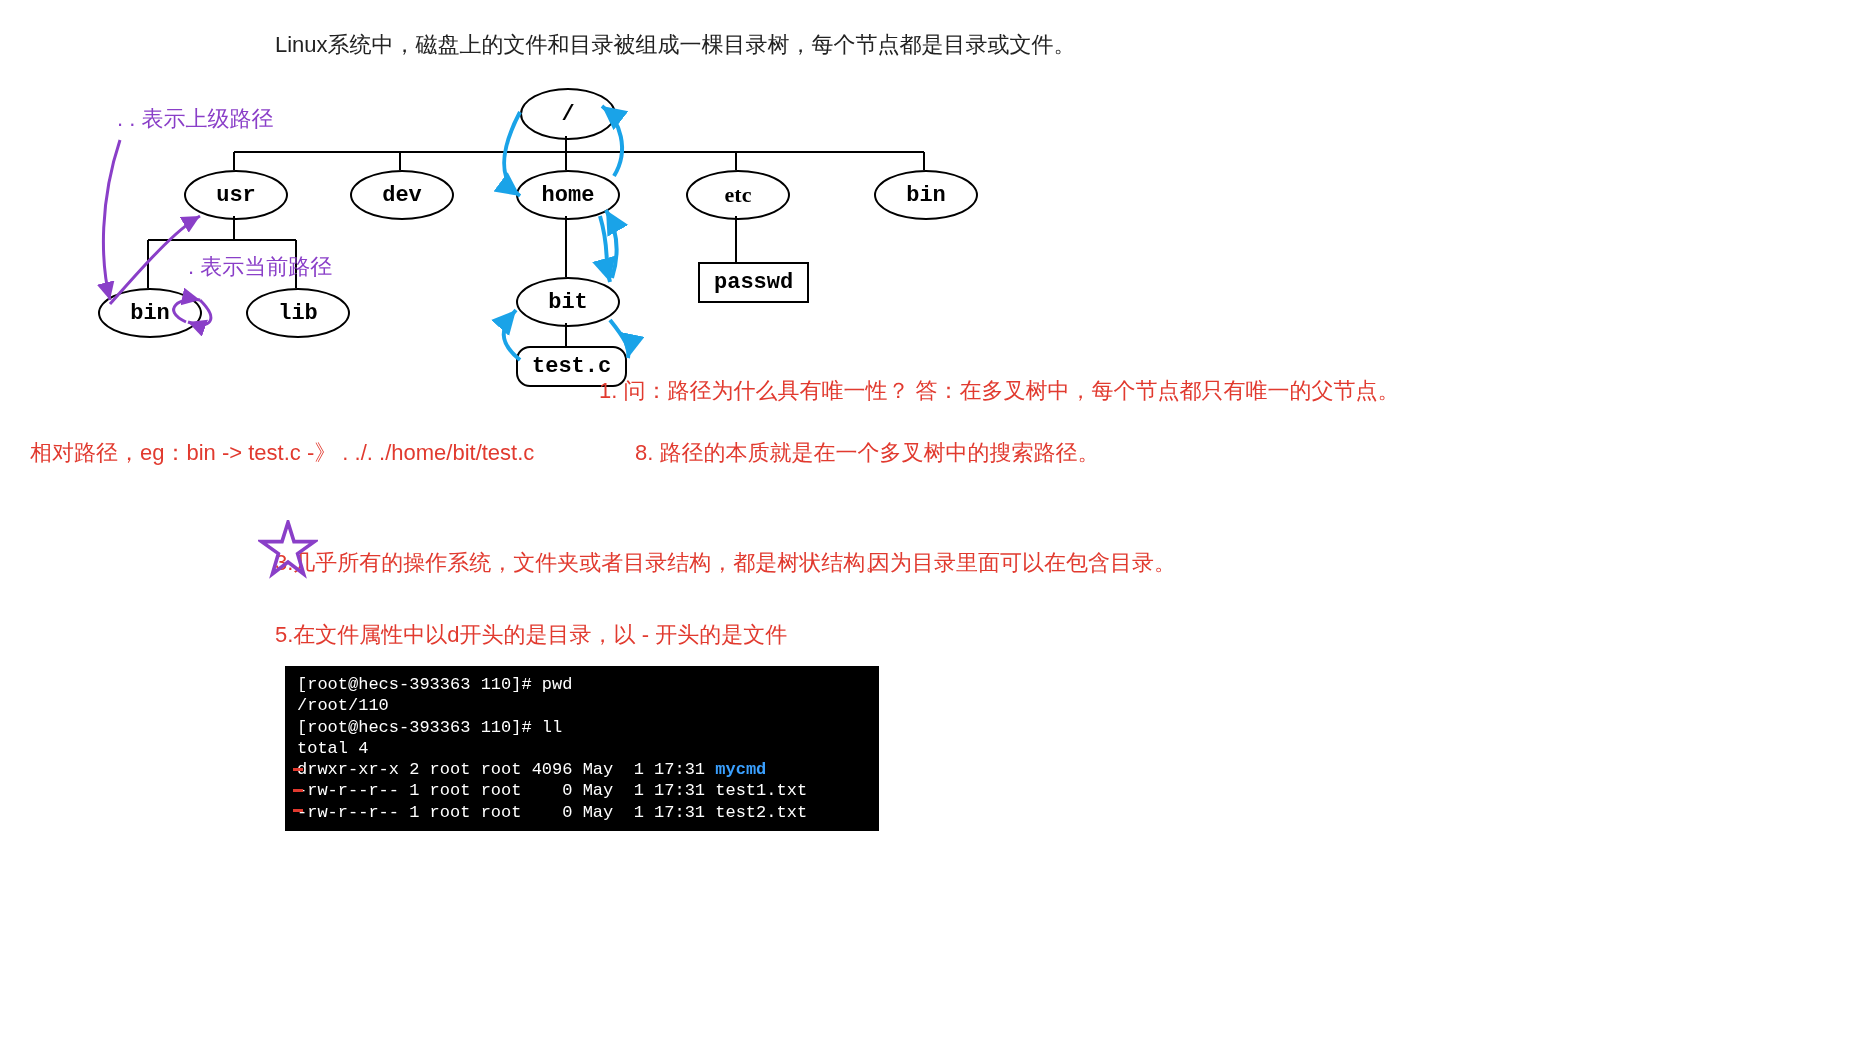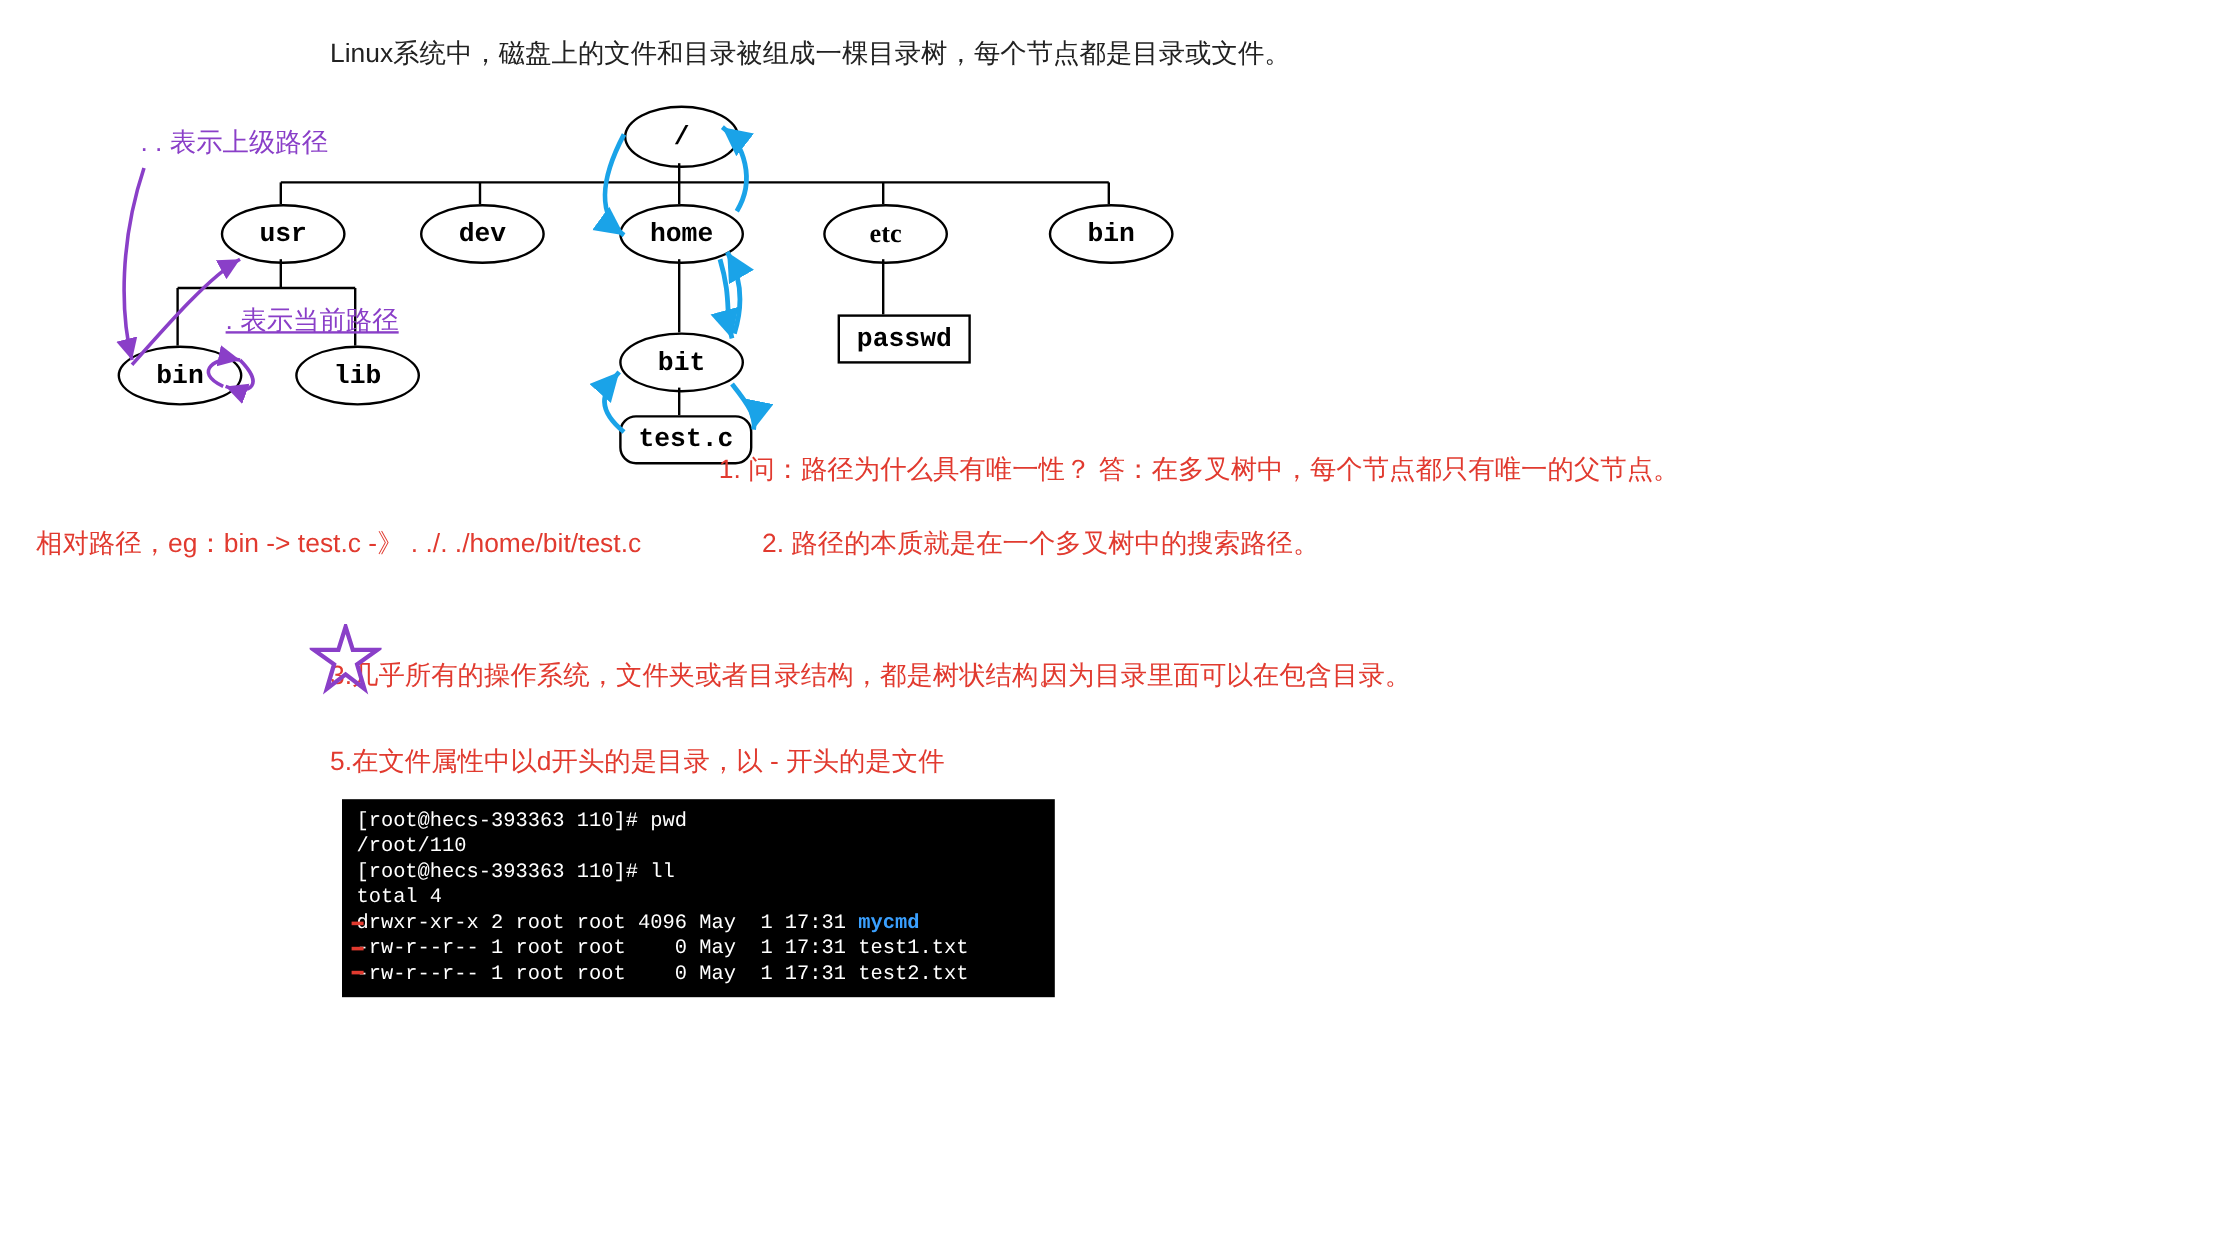--- a/index.html
+++ b/index.html
@@ -164,25 +164,25 @@
 
       <path d="M120 140 C 100 200, 100 260, 110 300"></path>
       <path d="M110 304 C 140 270, 175 230, 200 216"></path>
 
       <path d="M200 300 C 220 320, 210 330, 188 322"></path>
       <path d="M186 322 C 160 310, 180 296, 200 300"></path>
     </g>
   </svg>
 
   <div class="text-purple" style="left:105px; top:104px;margin-left:12px;">. . 表示上级路径</div>
-  <div class="text-purple" style="left:188px; top:252px;text-decoration:underline;">. 表示当前路径</div>
+  <div class="text-purple" style="left:188px; top:252px;">. 表示当前路径</div>
 
   <div class="text-red" style="left:30px; top:438px;">相对路径，eg：bin -&gt; test.c  -》 . ./. ./home/bit/test.c</div>
   <div class="text-red" style="left:599px; top:376px;">1. 问：路径为什么具有唯一性？  答：在多叉树中，每个节点都只有唯一的父节点。</div>
-  <div class="text-red" style="left:635px; top:438px;">2. 路径的本质就是在一个多叉树中的搜索路径。</div>
+  <div class="text-red" style="left:635px; top:438px;">8. 路径的本质就是在一个多叉树中的搜索路径。</div>
   <div class="text-red" style="left:275px; top:548px;">3.几乎所有的操作系统，文件夹或者目录结构，都是树状结构。</div>
   <div class="text-red" style="left:868px; top:548px;">因为目录里面可以在包含目录。</div>
   <div class="text-red" style="left:275px; top:620px;">5.在文件属性中以d开头的是目录，以 - 开头的是文件</div>
 
   <svg class="star" style="left:258px; top:520px;" viewBox="0 0 50 50">
     <path d="M25 2 L30 18 L47 18 L33 28 L38 45 L25 35 L12 45 L17 28 L3 18 L20 18 Z" fill="none" stroke="#8a3fc8" stroke-width="3"></path>
   </svg>
 
   <div class="terminal" style="left:285px; top:666px;"><span>[root@hecs-393363 110]# </span><span>pwd</span>
 <span>/root/110</span>

